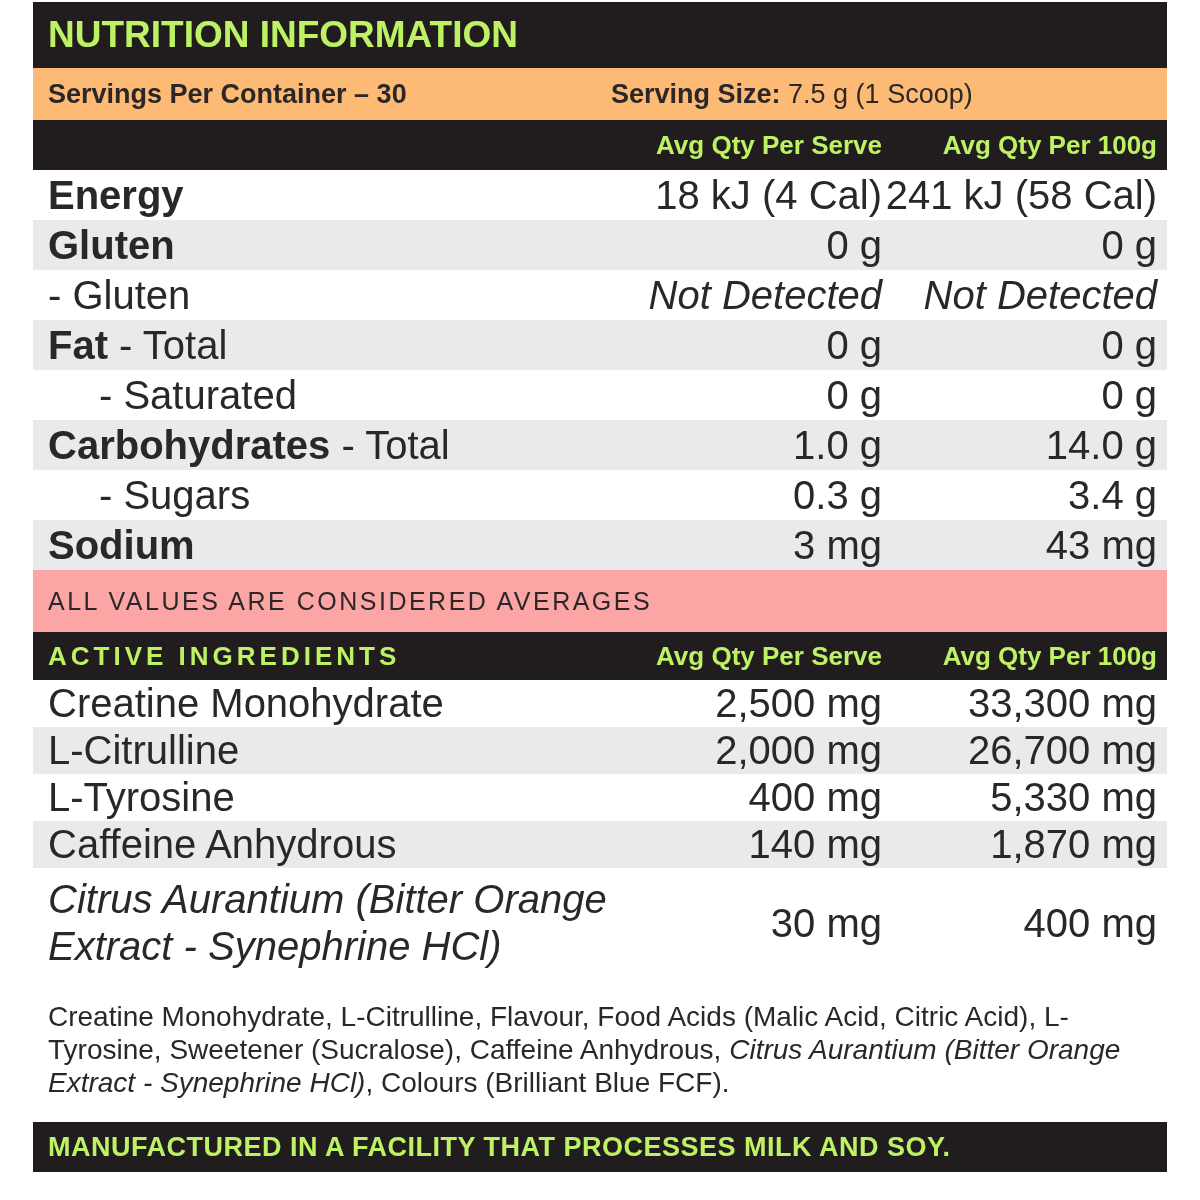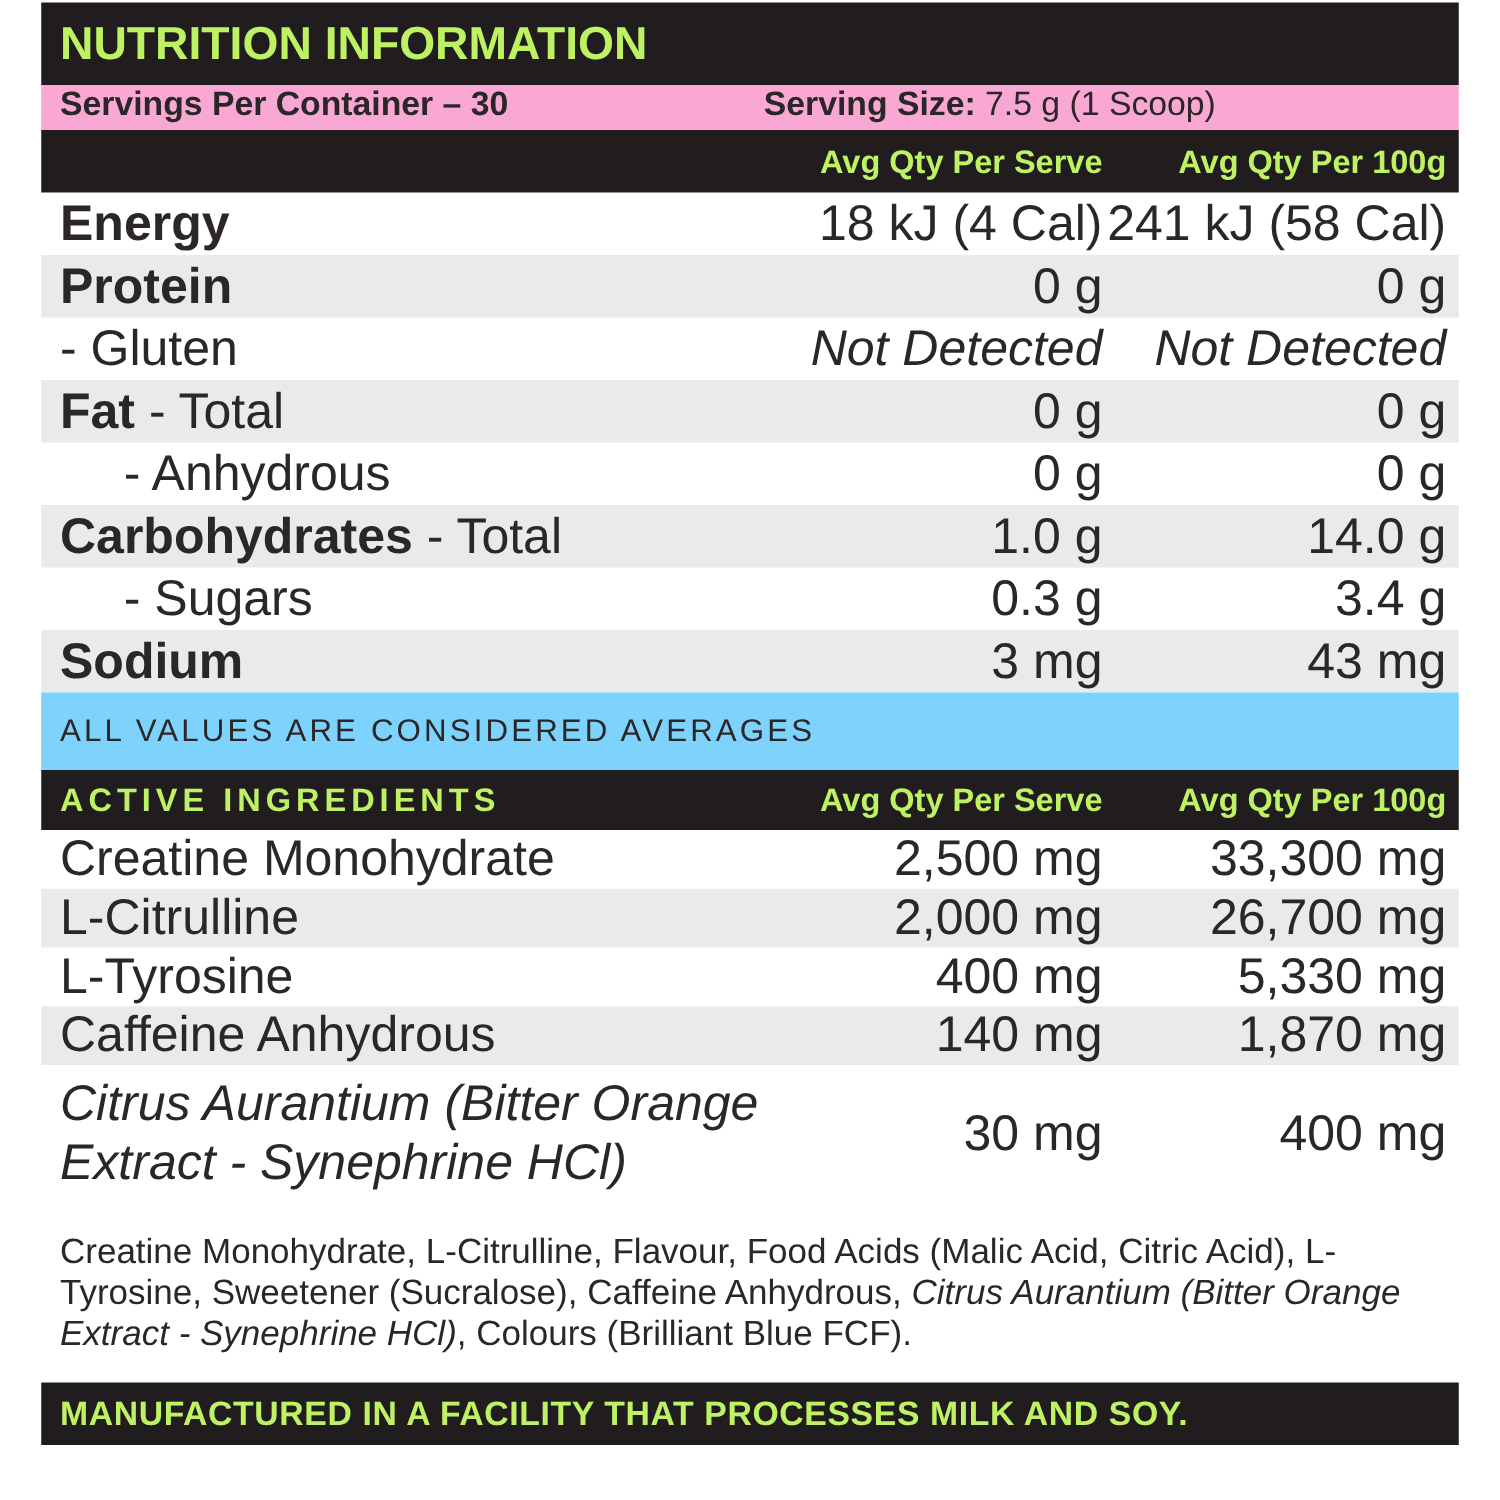--- a/index.html
+++ b/index.html
@@ -17,22 +17,22 @@
 
   
   .black-bar { background: #211d1e; color: #bef264; display: flex; align-items: center; }
   .title-bar {
     height: 66px; padding: 0 15px;
     font-size: 37px; font-weight: bold; letter-spacing: 0px;
   }
 
   
   .servings-bar {
-    height: 36px; background: #f9a8d4;
-    position: relative; display: flex; align-items: flex-start;
+    height: 52px; background: #fdba74;
+    position: relative; display: flex; align-items: center;
     padding: 0 15px; font-size: 27px;
   }
   .servings-left { font-weight: bold; }
   .serving-size { position: absolute; left: 578px; font-weight: bold; }
   .serving-size .val { font-weight: normal; }
 
   
   .cols-bar { height: 50px; padding: 0 10px 0 15px; font-size: 26px; font-weight: bold; }
   .cols-bar .c1 { flex: 1; letter-spacing: 4px; font-size: 26px; }
   .c2, .c3 { width: 275px; text-align: right; }
@@ -50,21 +50,21 @@
   .gray { background: #e9eaeb; }
   .indent .name { padding-left: 51px; }
   .italic { font-style: italic; }
 
   .active-row { min-height: 47px; }
   .citrus-row { min-height: 86px; }
   .citrus-row .name { font-style: italic; max-width: 560px; line-height: 1.18; padding: 8px 0; }
 
   
   .note-bar {
-    height: 62px; background: #7dd3fc;
+    height: 62px; background: #fca5a5;
     display: flex; align-items: center;
     padding: 0 15px; font-size: 25px; letter-spacing: 2.5px;
   }
 
   
   .ing-header {
     height: 45px; margin-top: 6px; padding: 0 15px;
     font-size: 25px; font-weight: bold; letter-spacing: 2.5px;
   }
   .ing-text {
@@ -95,36 +95,36 @@
     <span class="c2">Avg Qty Per Serve</span>
     <span class="c3">Avg Qty Per 100g</span>
   </div>
 
   <div class="row">
     <span class="name"><b>Energy</b><span></span></span>
     <span class="v c2">18 kJ (4 Cal)</span>
     <span class="v c3">241 kJ (58 Cal)</span>
   </div>
   <div class="row gray">
-    <span class="name"><b>Protein</b><span></span></span>
+    <span class="name"><b>Gluten</b><span></span></span>
     <span class="v c2">0 g</span>
     <span class="v c3">0 g</span>
   </div>
   <div class="row">
     <span class="name"><b></b><span>- Gluten</span></span>
     <span class="v c2 italic">Not Detected</span>
     <span class="v c3 italic">Not Detected</span>
   </div>
   <div class="row gray">
     <span class="name"><b>Fat</b><span> - Total</span></span>
     <span class="v c2">0 g</span>
     <span class="v c3">0 g</span>
   </div>
   <div class="row indent">
-    <span class="name"><b></b><span>- Anhydrous</span></span>
+    <span class="name"><b></b><span>- Saturated</span></span>
     <span class="v c2">0 g</span>
     <span class="v c3">0 g</span>
   </div>
   <div class="row gray">
     <span class="name"><b>Carbohydrates</b><span> - Total</span></span>
     <span class="v c2">1.0 g</span>
     <span class="v c3">14.0 g</span>
   </div>
   <div class="row indent">
     <span class="name"><b></b><span>- Sugars</span></span>

